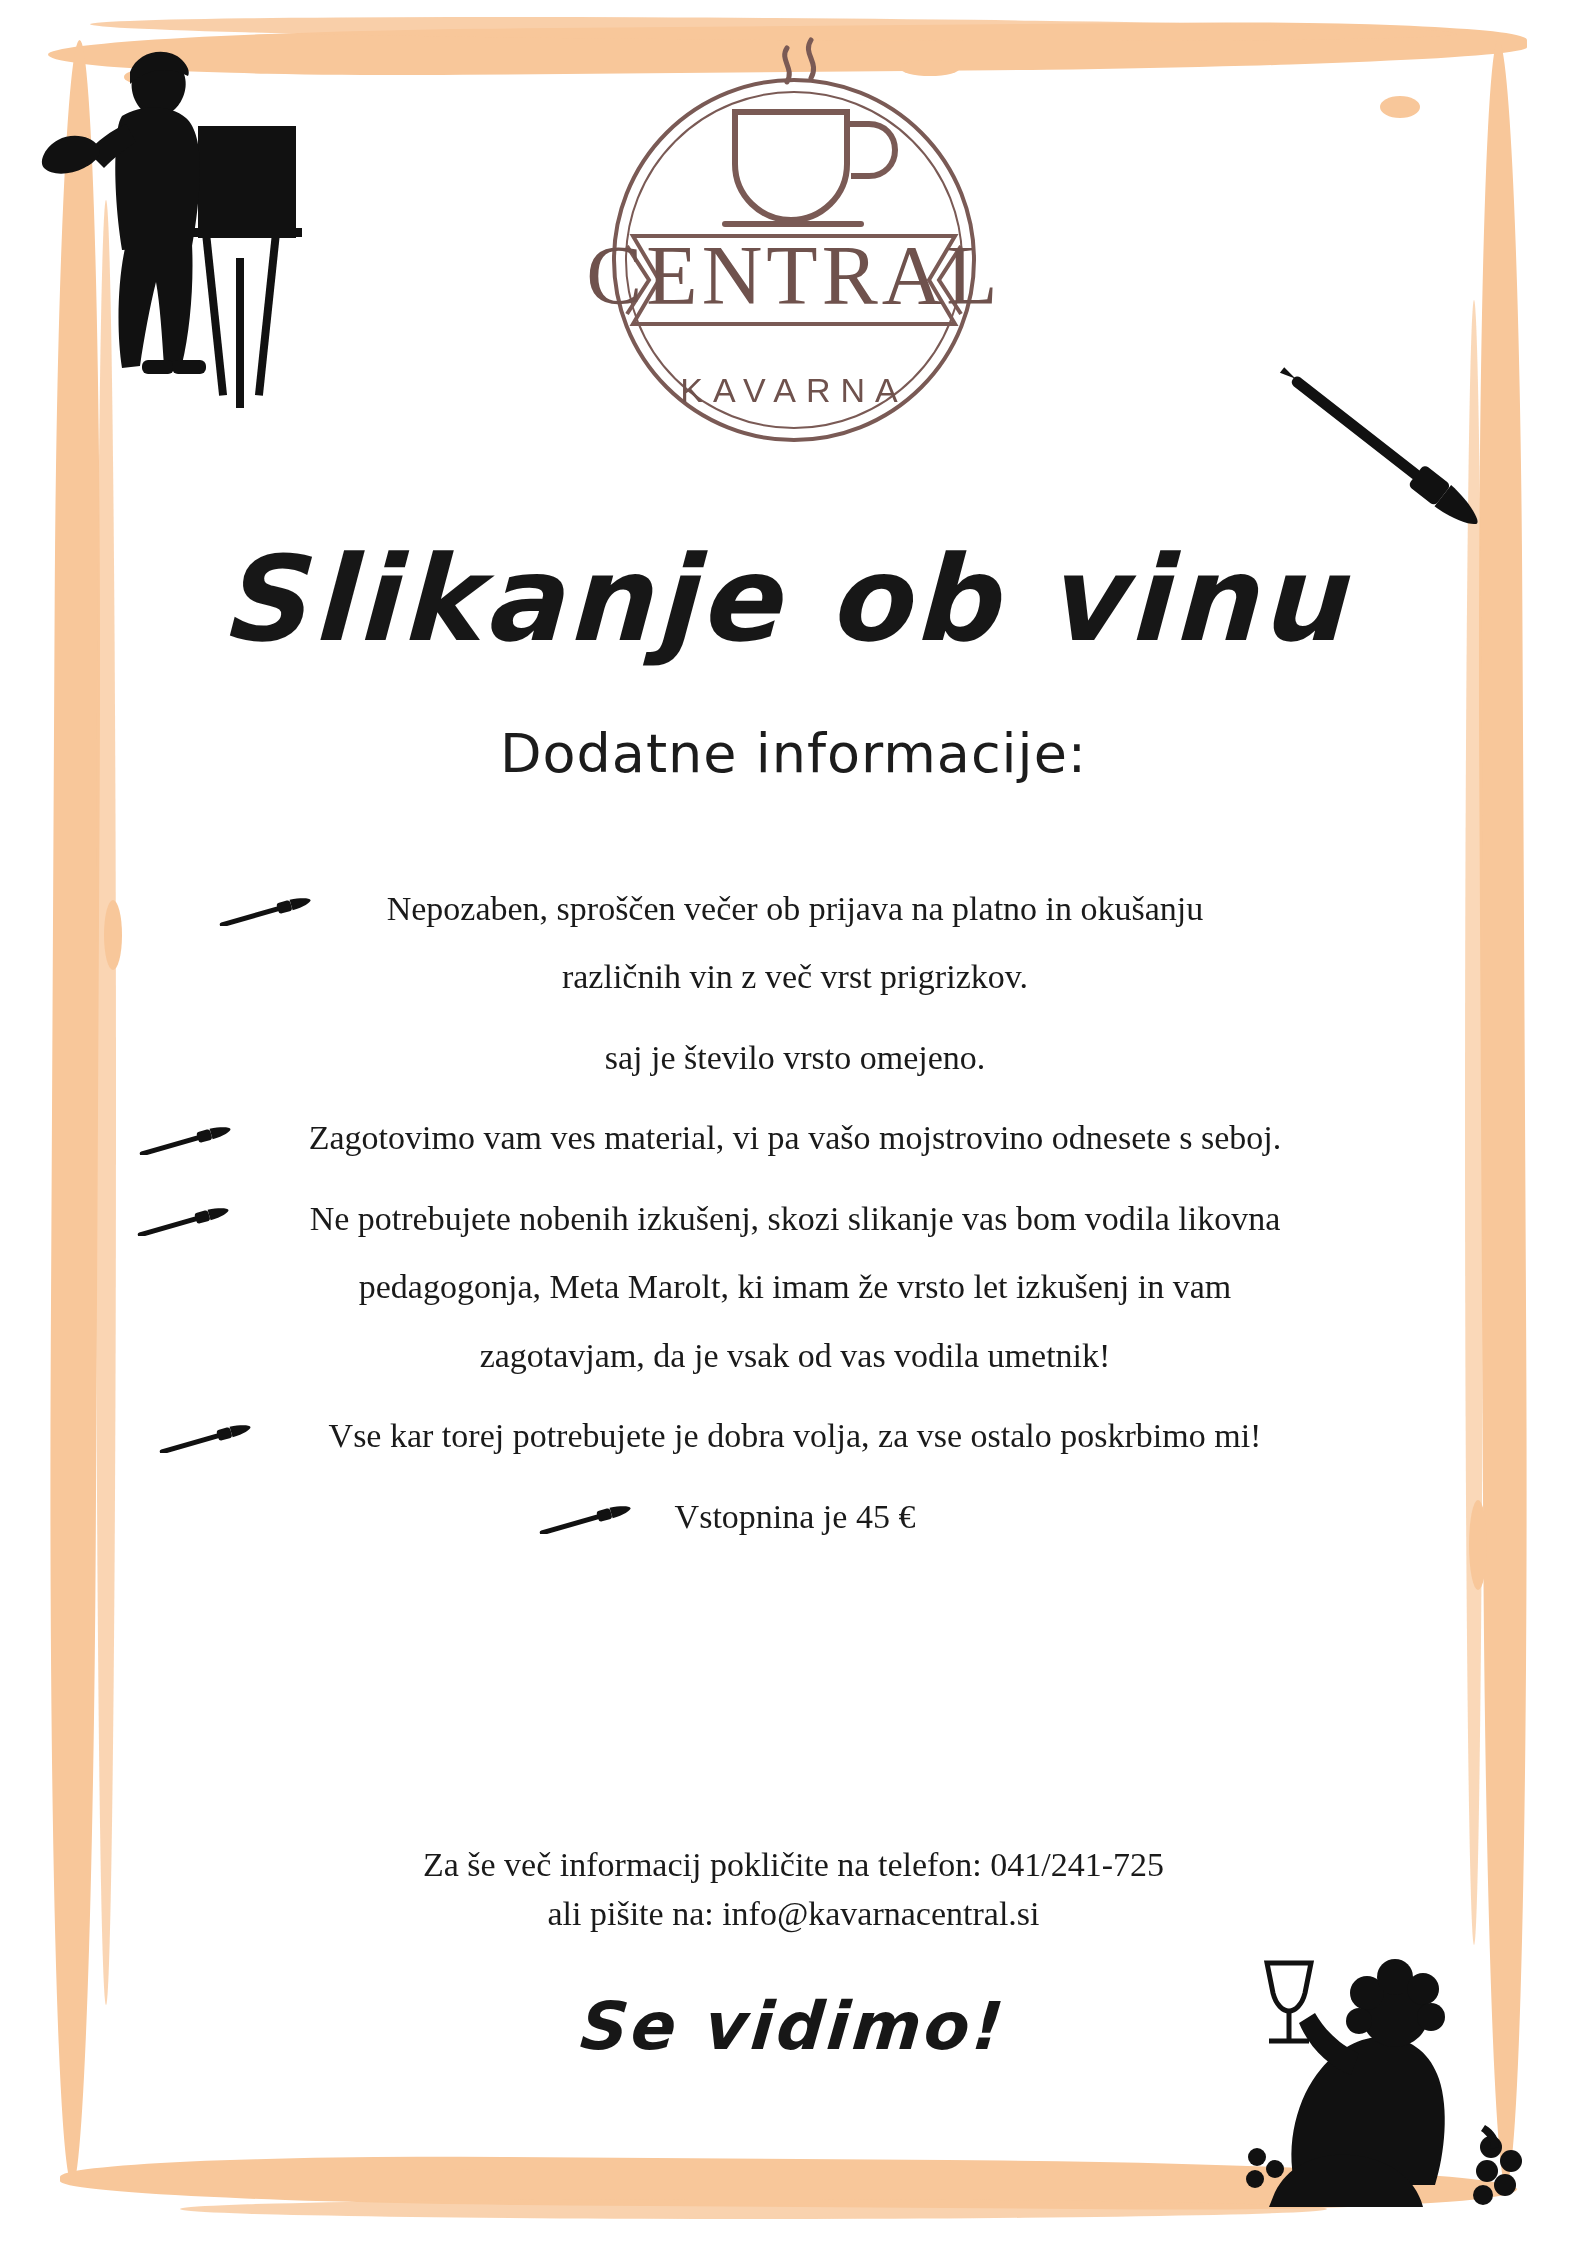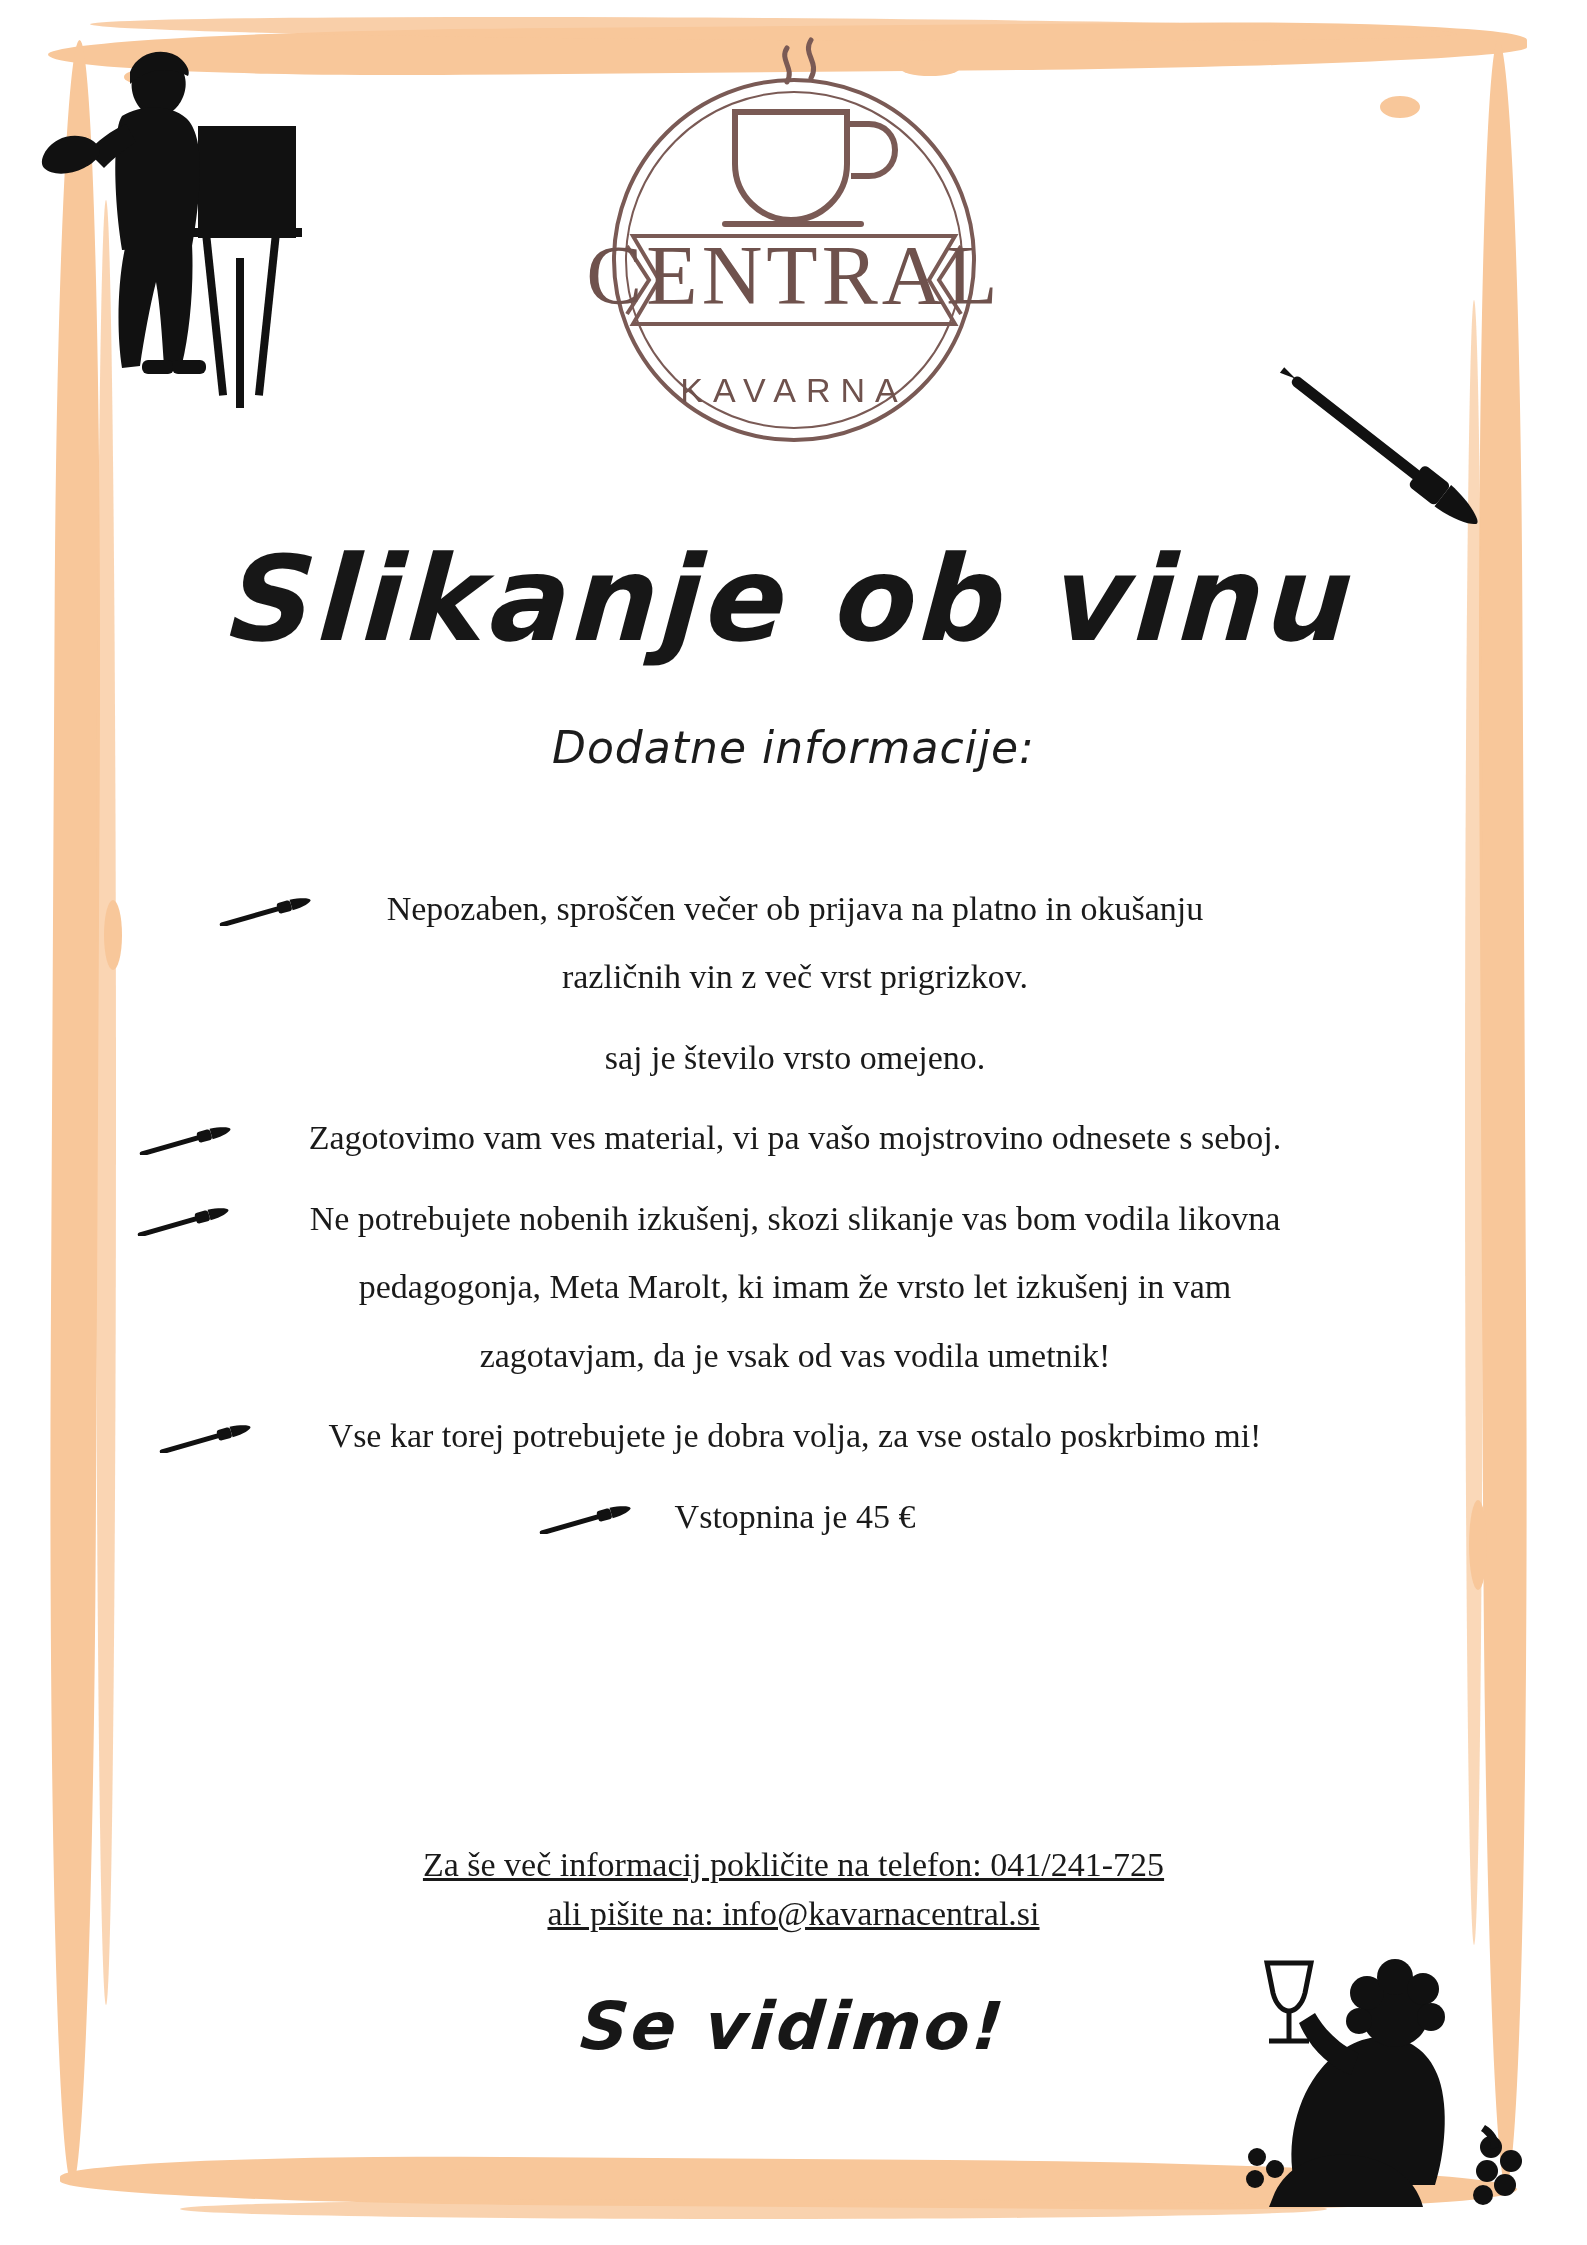--- a/index.html
+++ b/index.html
@@ -116,22 +116,21 @@
     font-style: italic;
     transform: skewX(-4deg);
   }
   .title-sub {
     position: absolute;
     top: 722px;
     left: 0;
     width: 100%;
     text-align: center;
     font-family: "DejaVu Sans", sans-serif;
-    font-size: 44px;
-    font-style: italic;
+    font-size: 54px;
     color: #1c1c1c;
     letter-spacing: 1px;
   }
 
   
   .body-copy {
     position: absolute;
     top: 880px;
     left: 150px;
     width: 1290px;
@@ -155,21 +154,20 @@
 
   .contact {
     position: absolute;
     top: 1840px;
     left: 0;
     width: 100%;
     text-align: center;
     font-size: 34px;
     line-height: 1.45;
     color: #1a1a1a;
-    text-decoration: underline;
   }
   .signoff {
     position: absolute;
     top: 1988px;
     left: 0;
     width: 100%;
     text-align: center;
     font-family: "DejaVu Sans", sans-serif;
     font-weight: bold;
     font-style: italic;

